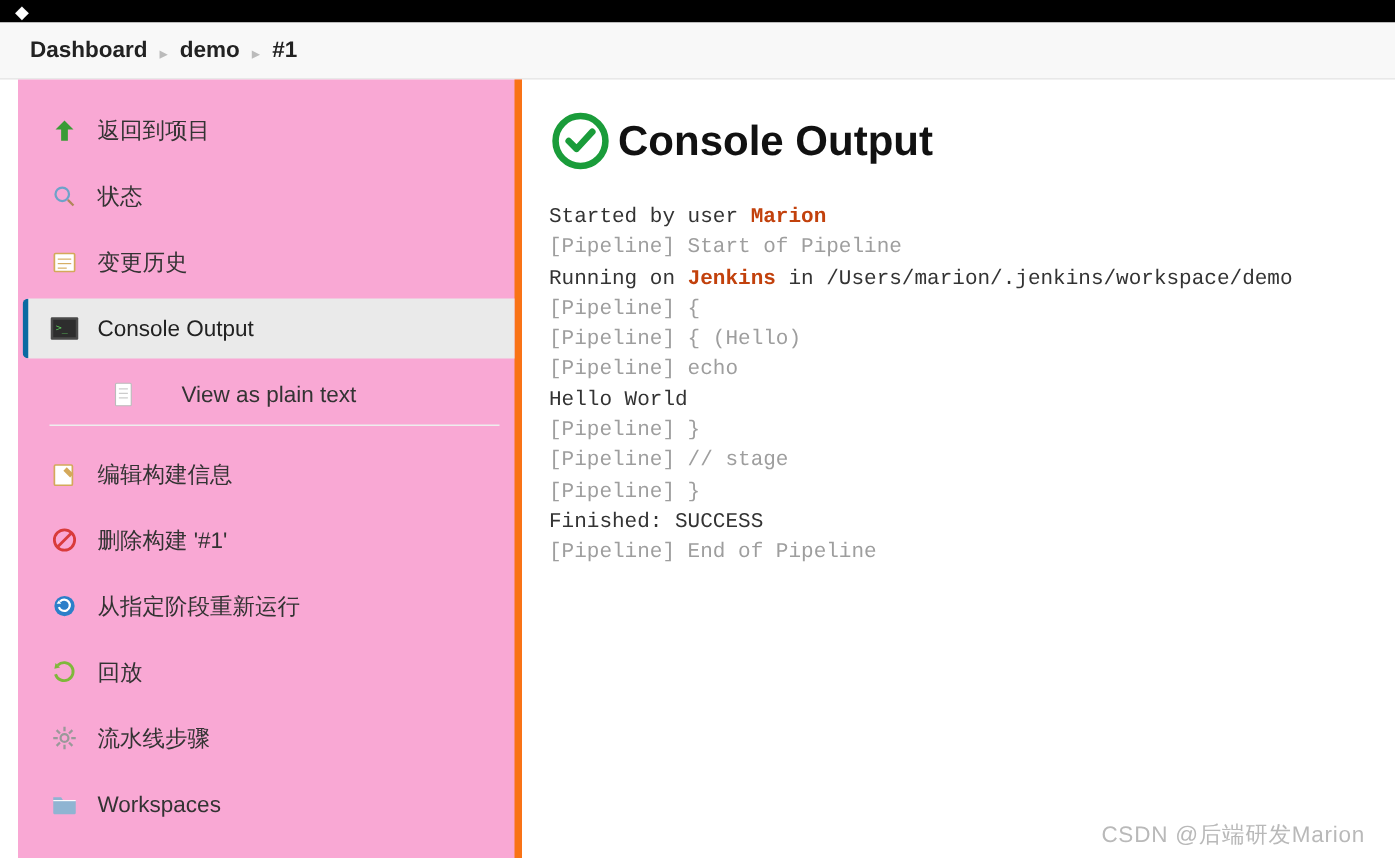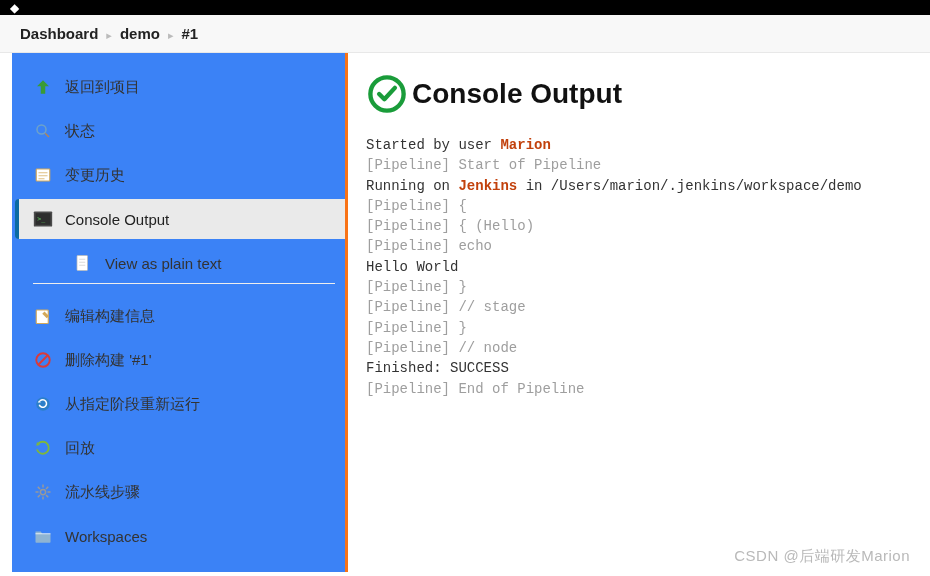--- a/index.html
+++ b/index.html
@@ -7,24 +7,24 @@
     
     .topbar { background: #000; height: 15px; padding: 0 10px; display: flex; align-items: center; }
     .brand-glyph { color: #fff; font-size: 12px; }
     
     .breadcrumb-bar { background: #f8f8f8; border-bottom: 1px solid #e8e8e8; padding: 10px 20px; display: flex; align-items: flex-end; gap: 8px; }
     .breadcrumb-item { color: #222; font-weight: 600; font-size: 15px; cursor: pointer; }
     .breadcrumb-sep { color: #bbb; font-size: 11px; }
     
     .layout { display: flex; height: calc(100% - 57px); }
     
-    .sidebar { width: 336px; background: #3b82f6; border-right: 3px solid #f97316; padding-top: 14px; border-left: 3px solid transparent; margin-left: 12px; }
+    .sidebar { width: 336px; background: #f9a8d4; border-right: 5px solid #f97316; padding-top: 14px; border-left: 3px solid transparent; margin-left: 12px; }
     .sidebar-item { display: flex; align-items: center; gap: 12px; padding: 10px 18px; cursor: pointer; border-radius: 4px 0 0 4px; margin-bottom: 4px; }
     .sidebar-item.active { background: #eaeaea; border-left: 4px solid #0b6aa2; padding-left: 14px; }
-    .sidebar-subitem { display: flex; align-items: center; gap: 12px; padding: 10px 18px 10px 40px; cursor: pointer; border-bottom: 1px solid #eee; margin: 4px 10px 12px 18px; }
+    .sidebar-subitem { display: flex; align-items: center; gap: 28px; padding: 10px 18px 10px 40px; cursor: pointer; border-bottom: 1px solid #eee; margin: 4px 10px 12px 18px; }
     .sidebar-label { color: #333; font-size: 15px; }
     .sidebar-item.active .sidebar-label { color: #222; }
     .icon-wrap { width: 20px; height: 20px; display: flex; align-items: center; justify-content: center; flex-shrink: 0; }
     
     .main { flex: 1; padding: 20px 18px; overflow: auto; }
     .page-header { display: flex; align-items: center; gap: 4px; margin-bottom: 20px; }
     .page-title { font-size: 28px; font-weight: 700; color: #111; }
     .status-ring { width: 42px; height: 42px; }
     
     .console { font-family: "Courier New", monospace; font-size: 14px; line-height: 1.45; color: #333; }
@@ -194,20 +194,19 @@
         <div class="console-line"><span>Started by user </span><span class="link">Marion</span></div>
         <div class="console-line"><span class="muted">[Pipeline] Start of Pipeline</span></div>
         <div class="console-line"><span>Running on </span><span class="link">Jenkins</span><span> in /Users/marion/.jenkins/workspace/demo</span></div>
         <div class="console-line"><span class="muted">[Pipeline] {</span></div>
         <div class="console-line"><span class="muted">[Pipeline] { (Hello)</span></div>
         <div class="console-line"><span class="muted">[Pipeline] echo</span></div>
         <div class="console-line">Hello World</div>
         <div class="console-line"><span class="muted">[Pipeline] }</span></div>
         <div class="console-line"><span class="muted">[Pipeline] // stage</span></div>
         <div class="console-line"><span class="muted">[Pipeline] }</span></div>
-        <div class="console-line"><span class="muted">[Pipeline] // node</span></div>
         <div class="console-line">Finished: SUCCESS</div>
         <div class="console-line"><span class="muted">[Pipeline] End of Pipeline</span></div>
       </div>
   </div>
 </div>
 
 <div class="watermark">CSDN @后端研发Marion</div>
 
 </body></html>

